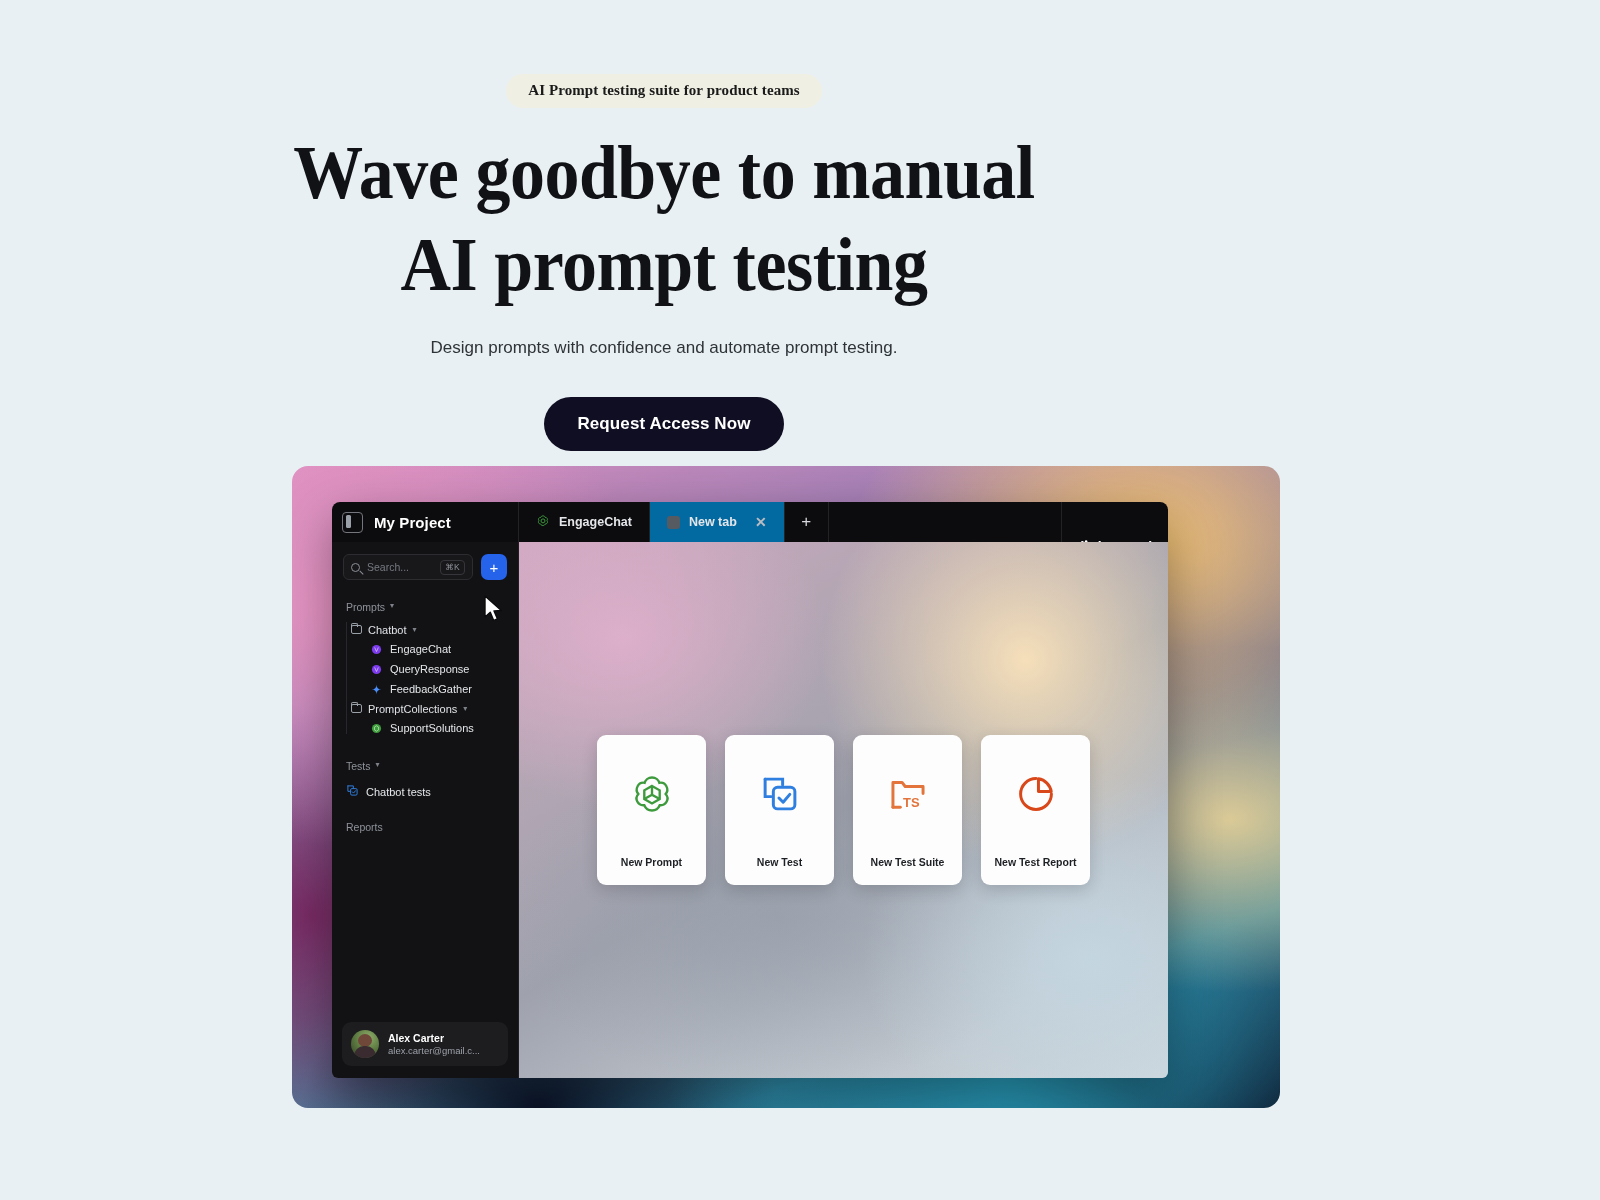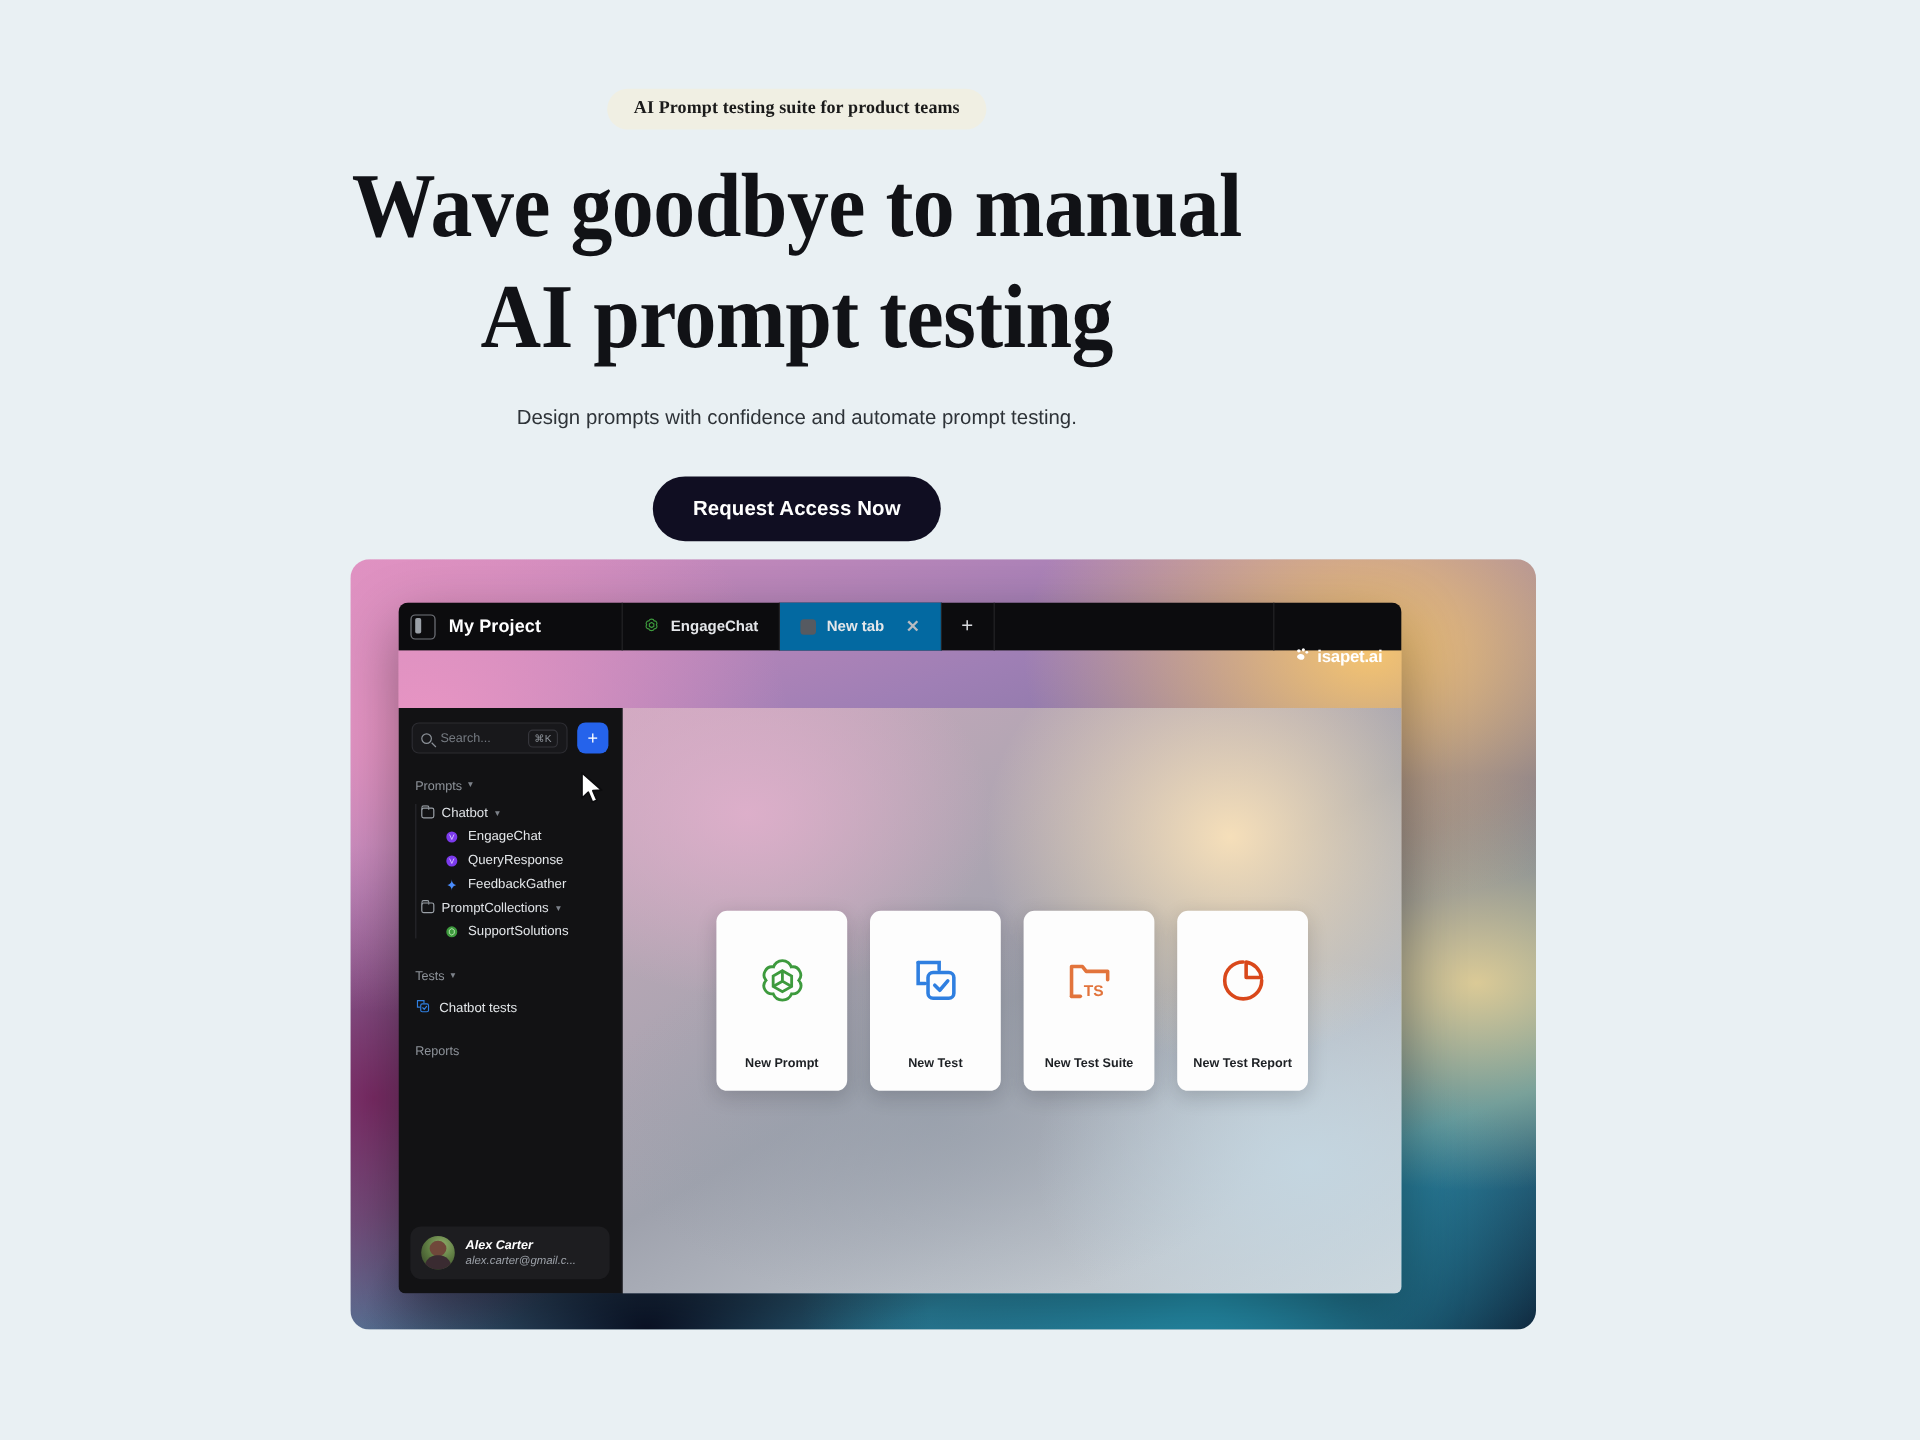--- a/index.html
+++ b/index.html
@@ -128,21 +128,21 @@
     width: 44px; display: flex; align-items: center; justify-content: center;
     font-size: 17px; color: #d8dade; border-right: 1px solid #232326; cursor: pointer;
   }
   .tb-spacer { flex: 1; border-right: 1px solid #232326; }
   .brand {
     display: flex; align-items: center; gap: 5px;
     padding: 0 16px; font-size: 14px; font-weight: 600; letter-spacing: -.2px; margin-top: 45px;
   }
 
   
-  .appbody { flex: 1; display: flex; min-height: 0; margin-top: 48px; }
+  .appbody { flex: 1; display: flex; min-height: 0; }
 
   .sidebar {
     width: 187px; flex: 0 0 187px;
     background: #121214;
     border-right: 1px solid #202024;
     display: flex; flex-direction: column;
     position: relative;
     padding: 12px 0 10px;
   }
 
@@ -204,21 +204,20 @@
   .test-row {
     display: flex; align-items: center; gap: 7px;
     font-size: 11px; color: #e4e7ea; padding: 4px 0 0 14px; margin-top: 8px; cursor: pointer;
   }
 
   .user-card {
     position: absolute; left: 10px; right: 10px; bottom: 12px;
     background: #1d1d20; border-radius: 9px;
     display: flex; align-items: center; gap: 9px; padding: 8px 9px;
     cursor: pointer;
-    font-style: italic;
   }
   .avatar {
     width: 28px; height: 28px; border-radius: 50%; flex: 0 0 28px;
     overflow: hidden; position: relative;
     background: radial-gradient(circle at 62% 28%, #8fae6a 0%, #5d7a41 48%, #2f3c22 100%);
   }
   .avatar::before {
     content:""; position:absolute; left:7px; top:4px; width:14px; height:13px;
     border-radius:50%; background:#70483a;
   }

